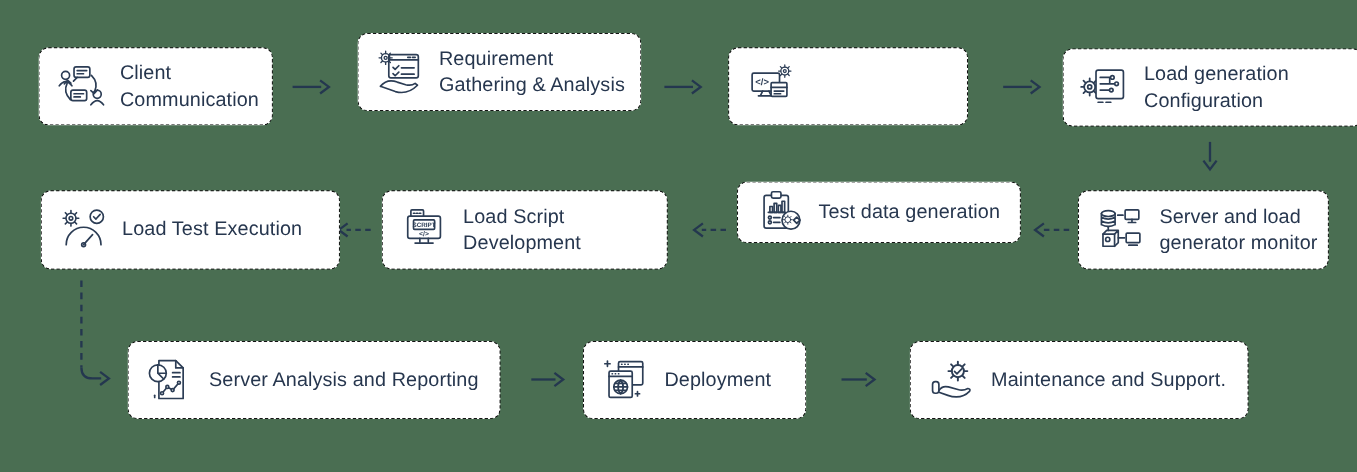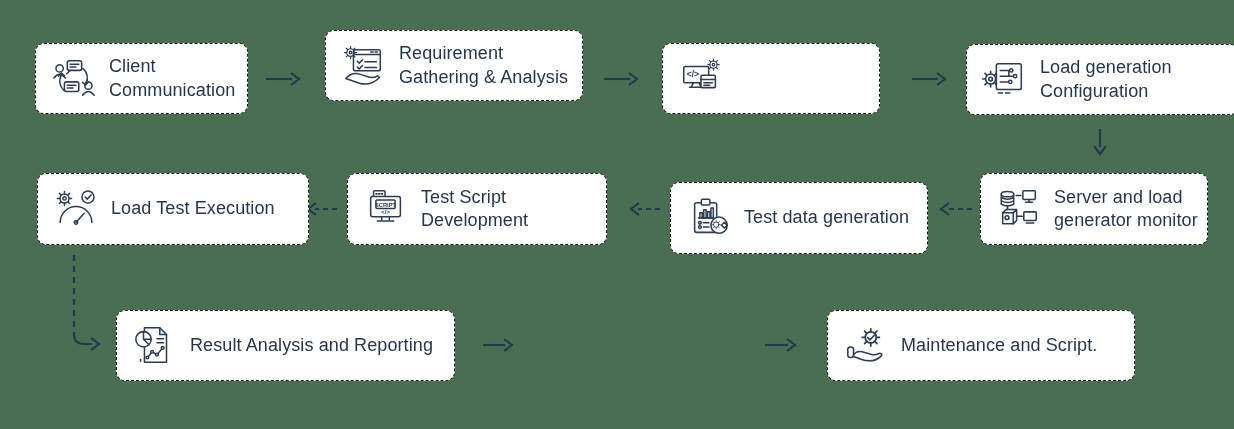--- a/index.html
+++ b/index.html
@@ -154,21 +154,21 @@
           <circle cx="11.5" cy="33" r="2"></circle>
         <rect x="29" y="27" width="13" height="9" rx="1"></rect>
           <path d="M31.5 38.5h8M21.5 31.5h6"></path>
         <path d="M12 21.5v3"></path>
       </svg>
     </span>
     <span class="label">Server and load
 generator monitor</span>
   </div>
 
-  <div class="box" style="left:670px;top:182px;width:258px;height:72px">
+  <div class="box" style="left:670px;top:165px;width:258px;height:56px">
     <span class="icon">
       <svg class="ic" width="46" height="46" viewBox="0 0 48 48">
         <rect x="9" y="8" width="23" height="31" rx="2"></rect>
           <rect x="16" y="4.5" width="9" height="6" rx="1.5" fill="#fff"></rect>
         <path d="M13 24h16"></path>
         <rect x="14.5" y="18.5" width="2.5" height="5.5"></rect>
           <rect x="18.5" y="15.5" width="2.5" height="8.5"></rect>
         <rect x="22.5" y="17.5" width="2.5" height="6.5"></rect>
           <rect x="26" y="13.5" width="2.5" height="10.5"></rect>
         <circle cx="14.5" cy="29" r="1.4"></circle>
@@ -188,21 +188,21 @@
       <svg class="ic" width="46" height="46" viewBox="0 0 48 48">
         <rect x="11" y="5" width="12" height="6.5" rx="1"></rect>
           <path d="M13.5 8.2h1.2M16.3 8.2h1.2M19.1 8.2h1.2"></path>
         <rect x="8" y="11" width="31" height="21" rx="2" fill="#fff"></rect>
         <rect x="13.5" y="14.5" width="20" height="9" rx="1"></rect>
         <text x="23.5" y="21.5" font-size="6" text-anchor="middle">SCRIPT</text>
         <text x="23.5" y="29.5" font-size="6.5" text-anchor="middle">&lt;/&gt;</text>
         <path d="M19.5 32v3M27.5 32v3M15 36.5h17"></path>
       </svg>
     </span>
-    <span class="label">Test Script
+    <span class="label">Load Script
 Development</span>
   </div>
 
   <div class="box" style="left:37px;top:173px;width:272px;height:72px">
     <span class="icon">
       <svg class="ic" width="46" height="46" viewBox="0 0 48 48">
         <path d="M7.5 38A16.5 16.5 0 0 1 40.5 38"></path>
         <path d="M24 38l8.5-9.5"></path>
           <circle cx="24" cy="38" r="1.8"></circle>
         <use href="#gear" transform="translate(12,13) scale(0.95)"></use>
@@ -222,29 +222,44 @@
           <path d="M12 17V9M12 17h8M12 17l5.5 5.5"></path>
         <path d="M26 16.5h7M26 20.5h7"></path>
         <polyline points="16,36 21,30 26,33 32,26"></polyline>
         <circle cx="16" cy="36" r="1.4" fill="#fff"></circle>
           <circle cx="21" cy="30" r="1.4" fill="#fff"></circle>
         <circle cx="26" cy="33" r="1.4" fill="#fff"></circle>
           <circle cx="32" cy="26" r="1.4" fill="#fff"></circle>
         <path d="M9 38v2"></path>
       </svg>
     </span>
-    <span class="label">Result Analysis and Reporting</span>
-  </div>
-
+    <span class="label">Server Analysis and Reporting</span>
+  </div>
+
+  <div class="box" style="left:530px;top:310px;width:203px;height:71px">
+    <span class="icon">
+      <svg class="ic" width="46" height="46" viewBox="0 0 48 48">
+        <path d="M6.5 5.5v5M4 8h5"></path>
+        <rect x="17" y="6" width="23" height="22" rx="1.5"></rect>
+          <path d="M17 11h23M20 8.5h.2M23 8.5h.2M26 8.5h.2"></path>
+        <rect x="8" y="15" width="22" height="25" rx="1.5" fill="#fff"></rect>
+          <path d="M8 20h22M11 17.5h.2M14 17.5h.2M17 17.5h.2"></path>
+        <circle cx="19" cy="30" r="6.5"></circle>
+        <path d="M19 23.5c3.2 2.7 3.2 10.3 0 13c-3.2-2.7-3.2-10.3 0-13M12.5 30h13M13.6 26.7h10.8M13.6 33.3h10.8"></path>
+        <path d="M35 34.5v4M33 36.5h4"></path>
+      </svg>
+    </span>
+    <span class="label">Deployment</span>
+  </div>
 
   <div class="box" style="left:827px;top:310px;width:308px;height:71px">
     <span class="icon">
       <svg class="ic" width="46" height="46" viewBox="0 0 48 48">
         <use href="#gearring" transform="translate(29,15) scale(1.15)"></use>
         <path d="M25.8 15.3l2.3 2.3 4.6-4.8"></path>
         <rect x="5" y="25" width="6" height="11" rx="2.6"></rect>
         <path d="M11 33.5q3-5 9-3.5l9 2.5q5 1.5 9.5-1q3 .5 1.5 2.8q-5 5.2-12.5 5.2q-4 0-8-1.5l-8.5-3"></path>
       </svg>
     </span>
-    <span class="label">Maintenance and Script.</span>
+    <span class="label">Maintenance and Support.</span>
   </div>
 
 </div>
 
 </body></html>

